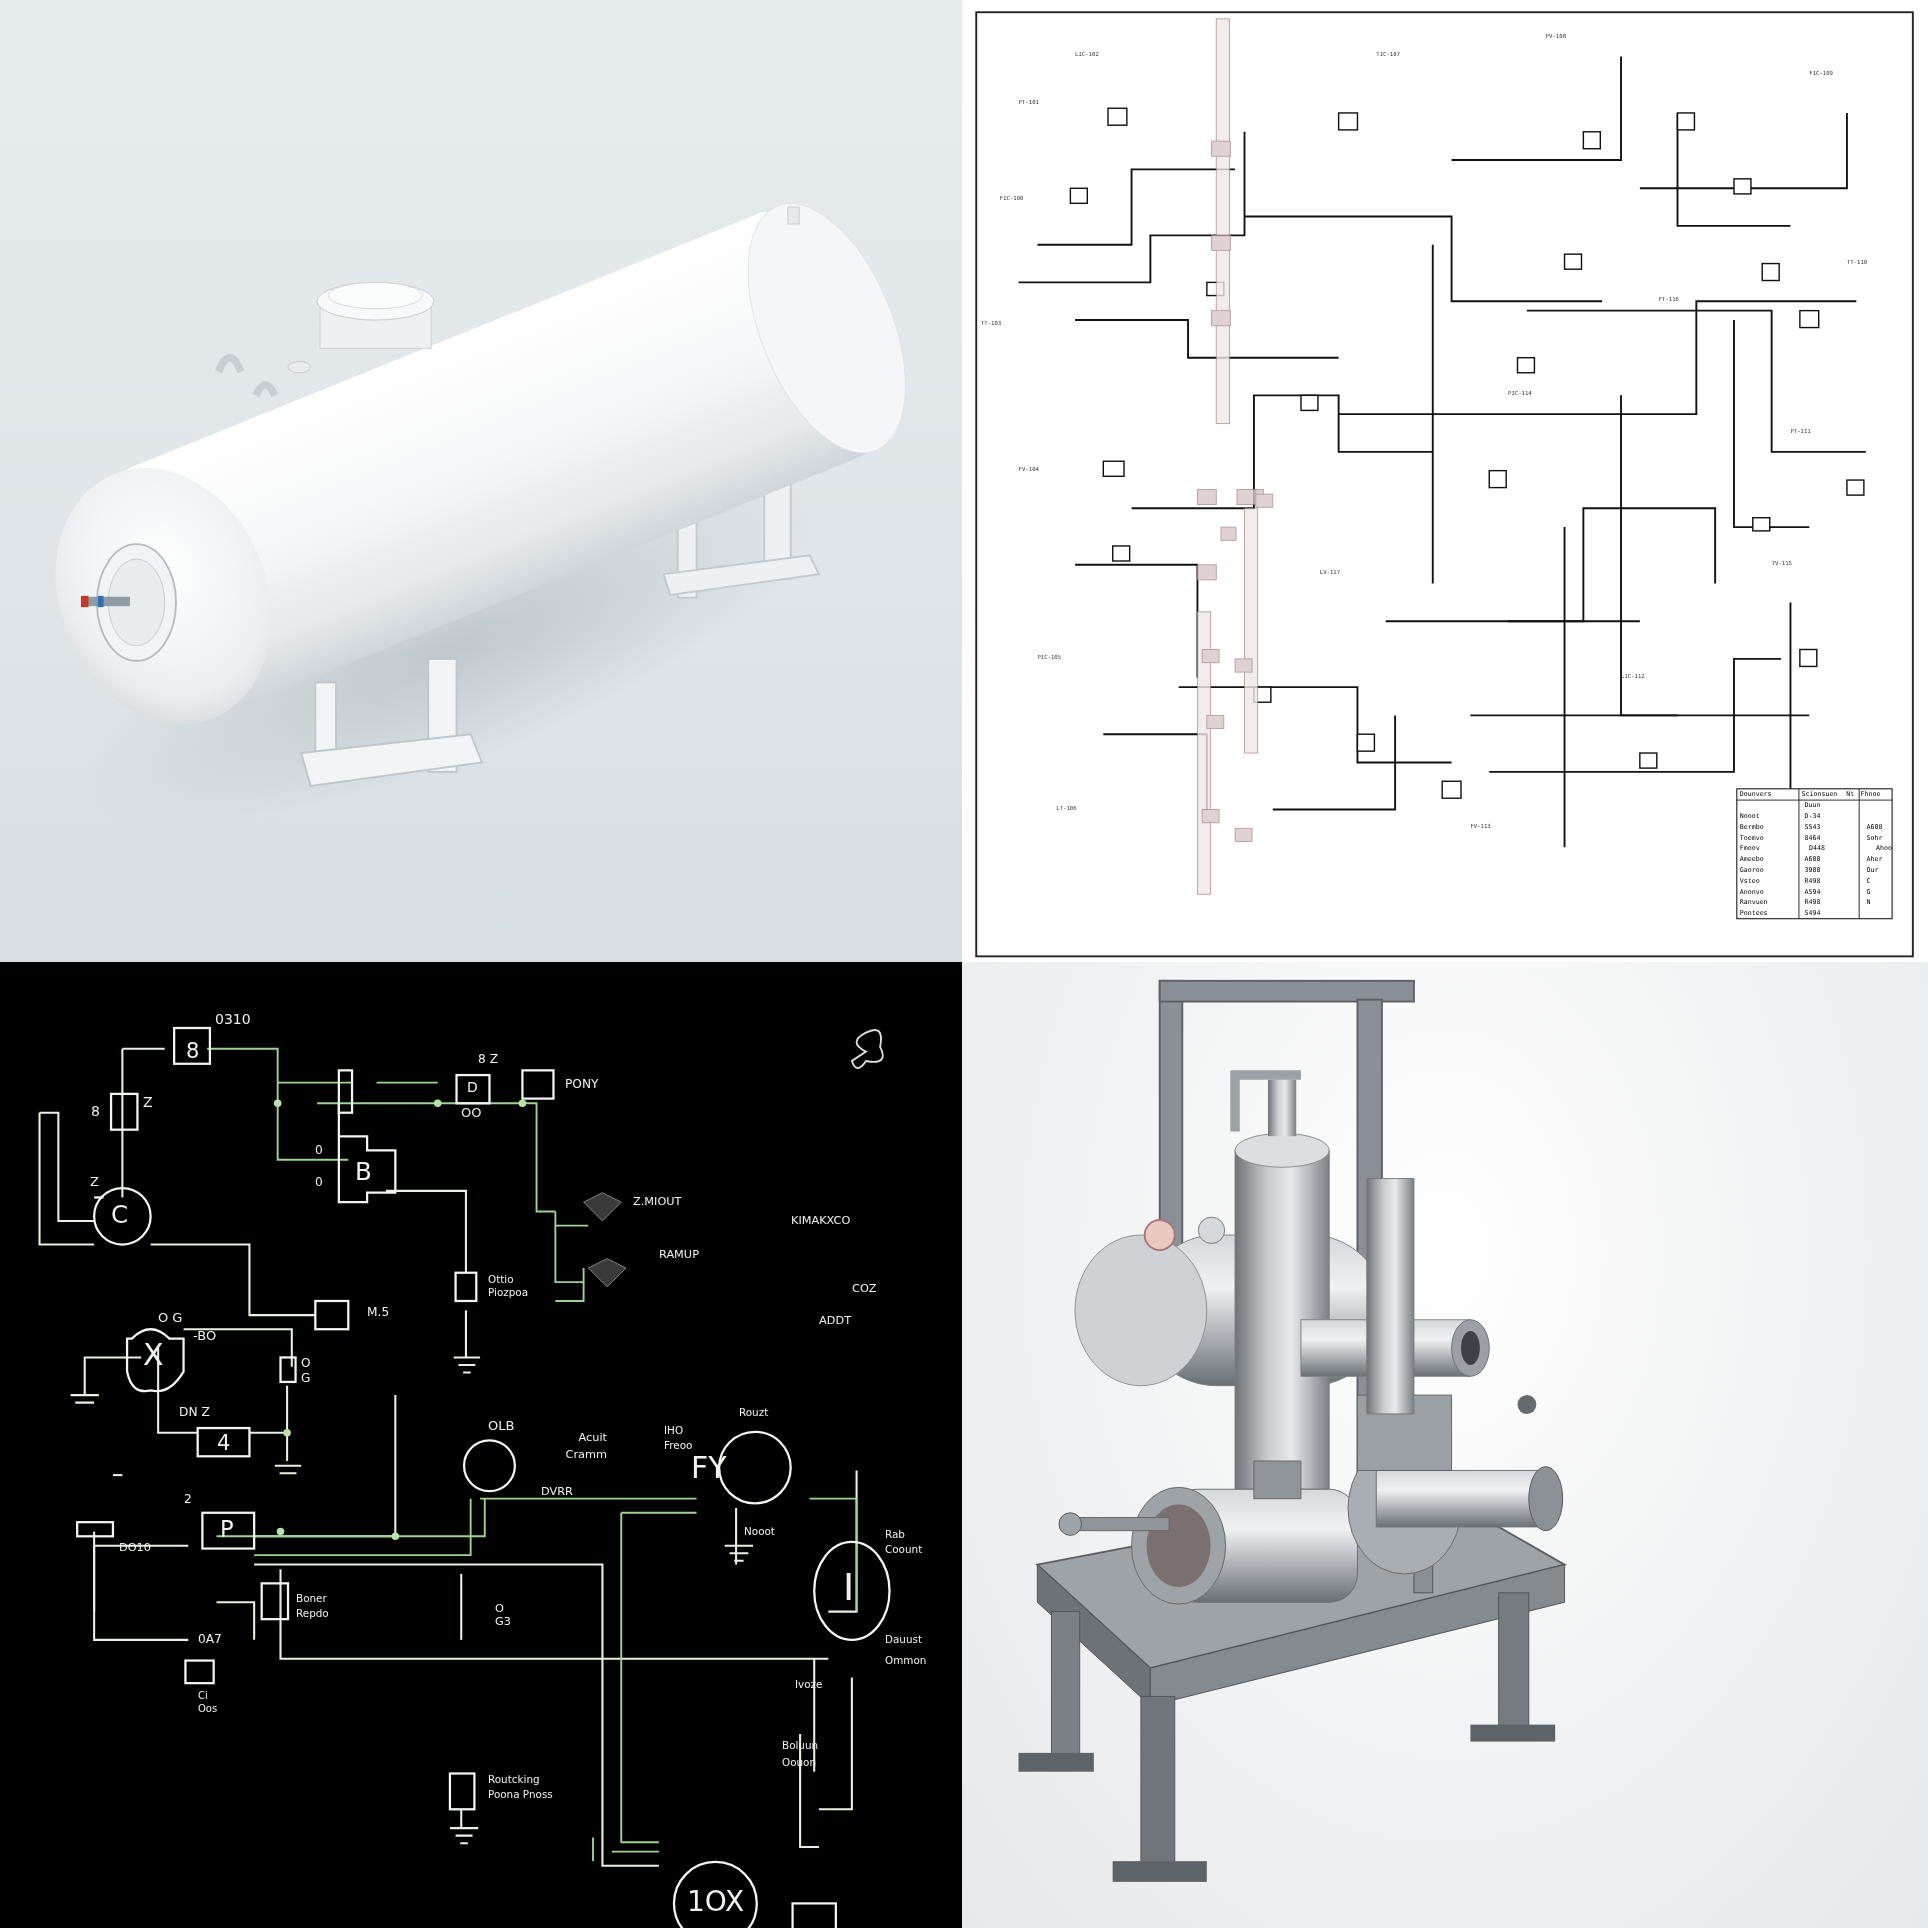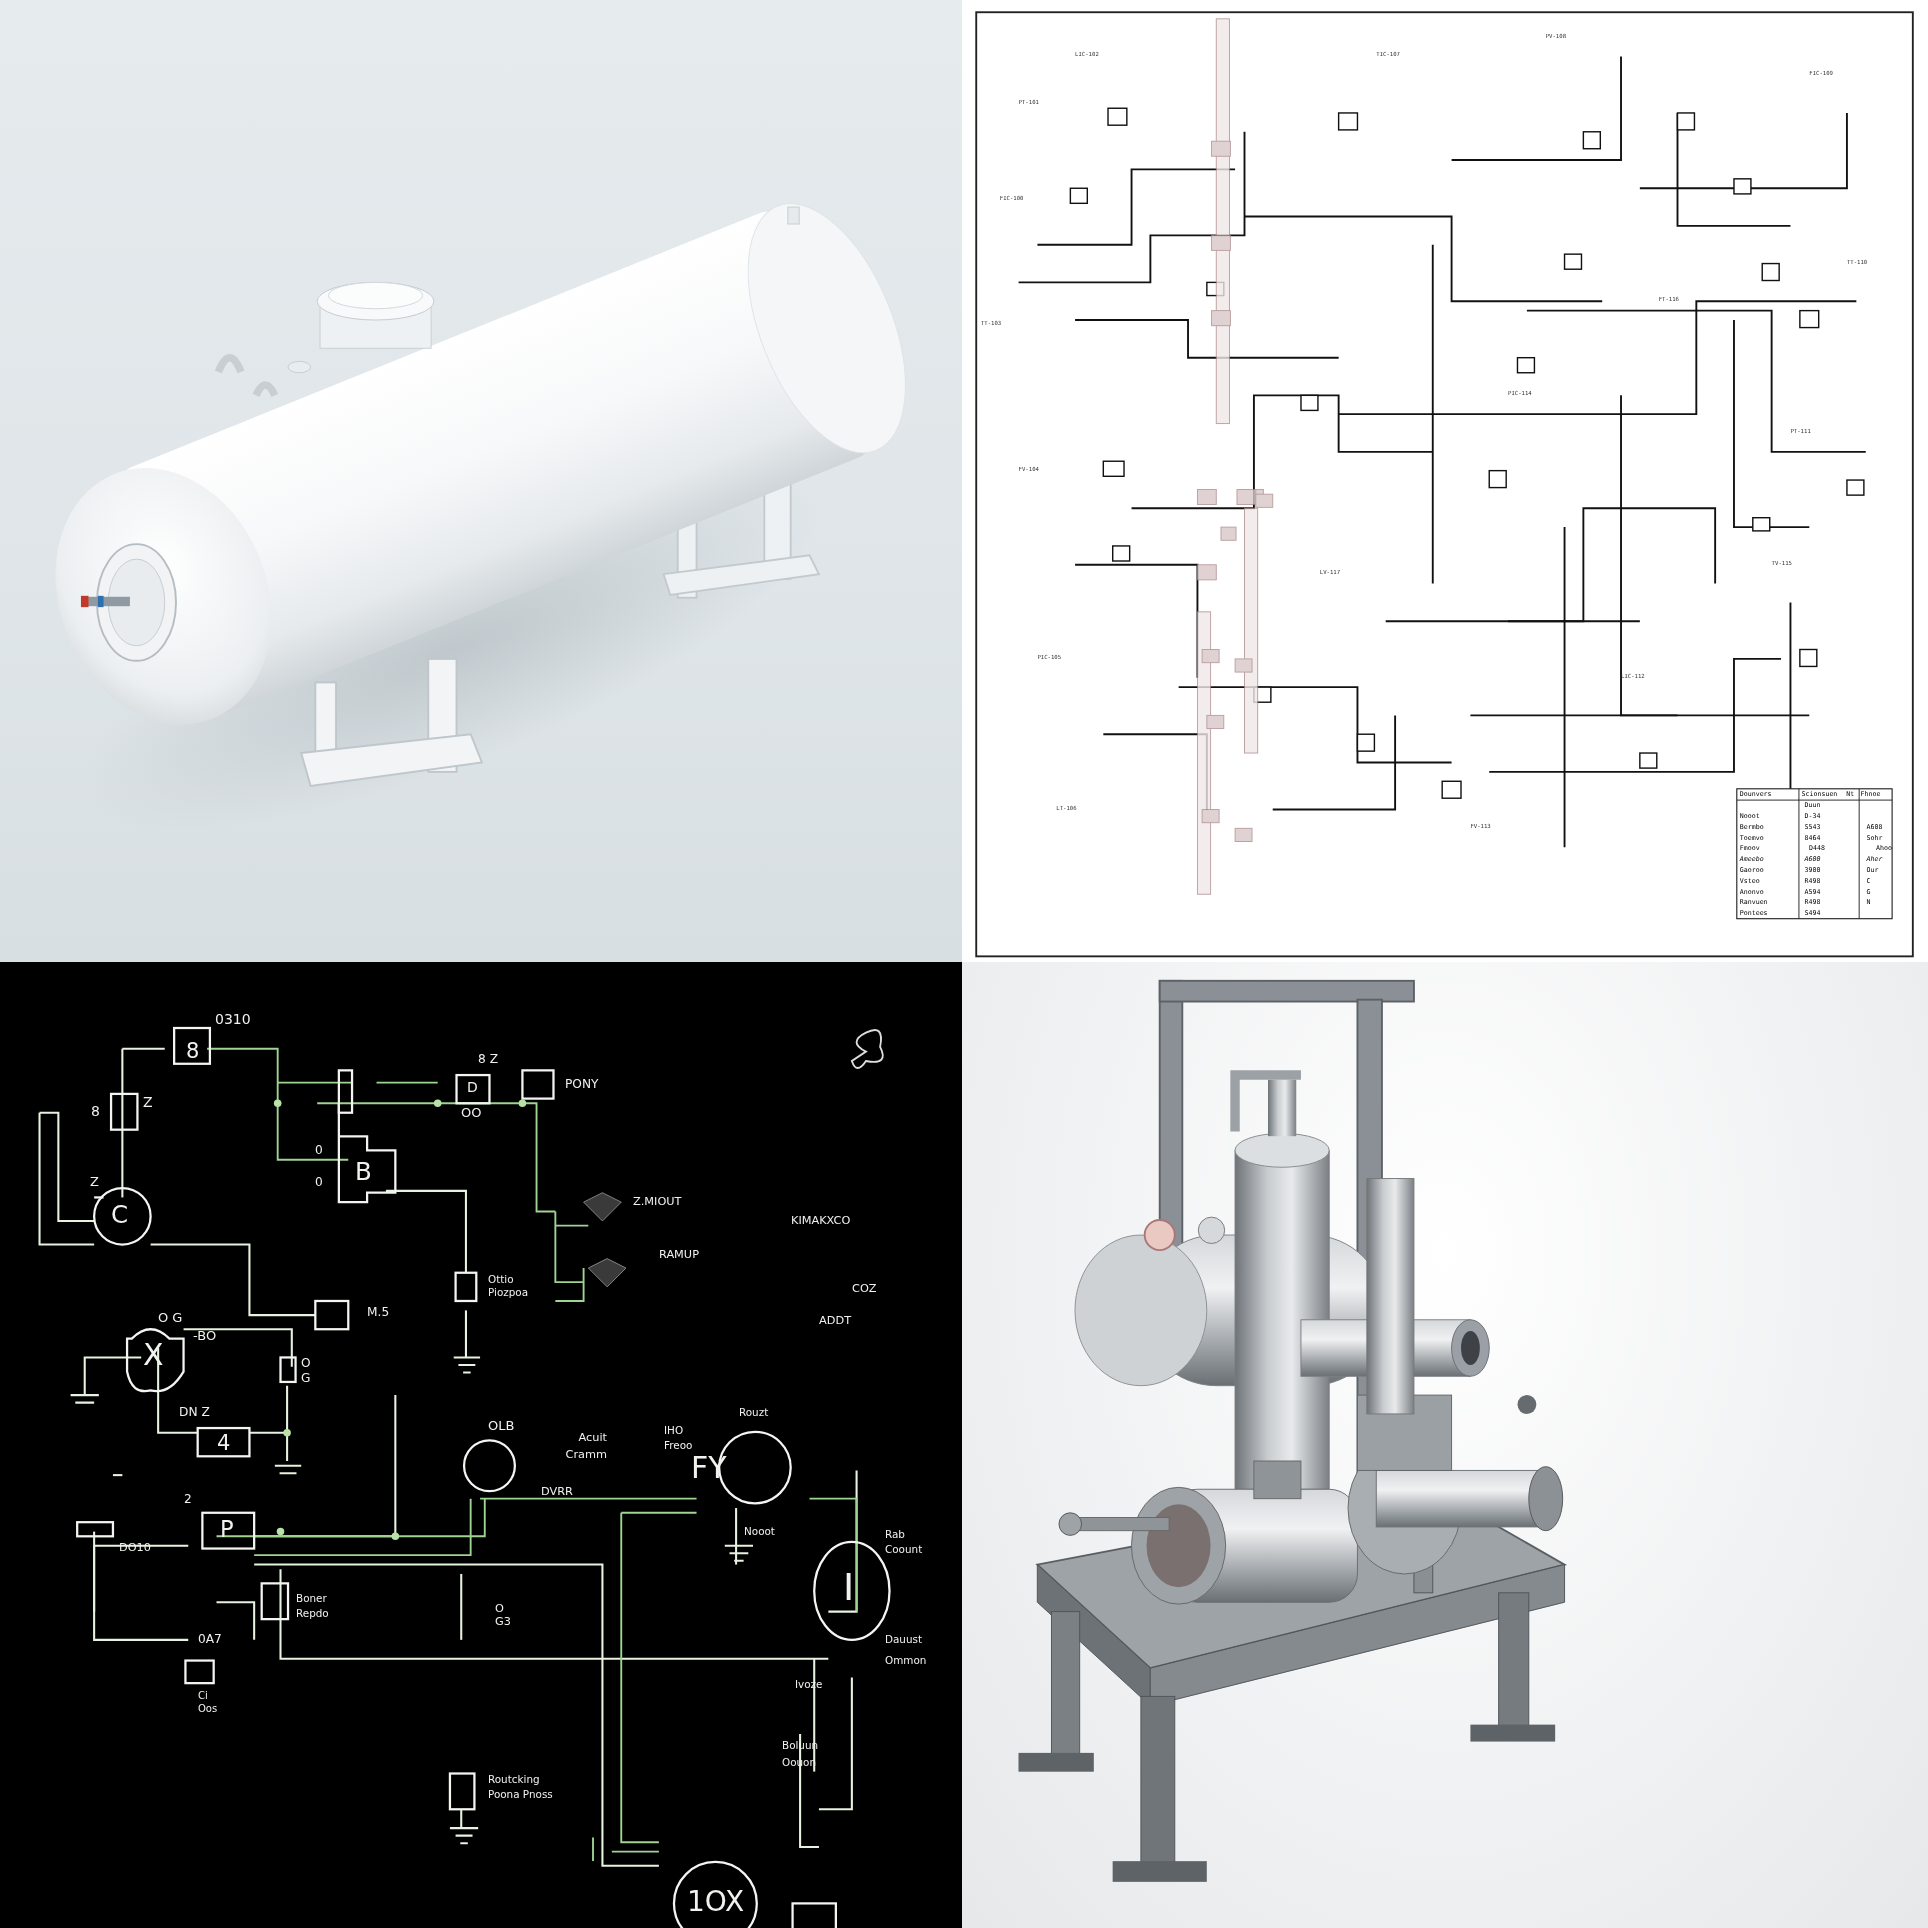--- a/index.html
+++ b/index.html
@@ -204,21 +204,21 @@
     <div style="display:flex;">
         <span style="width:62px;padding-left:2.8px">Toemvo</span>
         <span style="width:60px;padding-left:2.8px">8464</span>
         <span style="padding-left:1.9px">Sohr</span>
       </div>
     <div style="display:flex;gap:23px;">
         <span style="width:62px;padding-left:2.8px">Fmoov</span>
         <span style="width:60px;padding-left:2.8px">D448</span>
         <span style="padding-left:1.9px">Ahoo</span>
       </div>
-    <div style="display:flex;font-style:italic;">
+    <div style="display:flex;">
         <span style="width:62px;padding-left:2.8px">Ameebo</span>
         <span style="width:60px;padding-left:2.8px">A600</span>
         <span style="padding-left:1.9px">Aher</span>
       </div>
     <div style="display:flex;">
         <span style="width:62px;padding-left:2.8px">Gaoroo</span>
         <span style="width:60px;padding-left:2.8px">3900</span>
         <span style="padding-left:1.9px">Our</span>
       </div>
     <div style="display:flex;">

